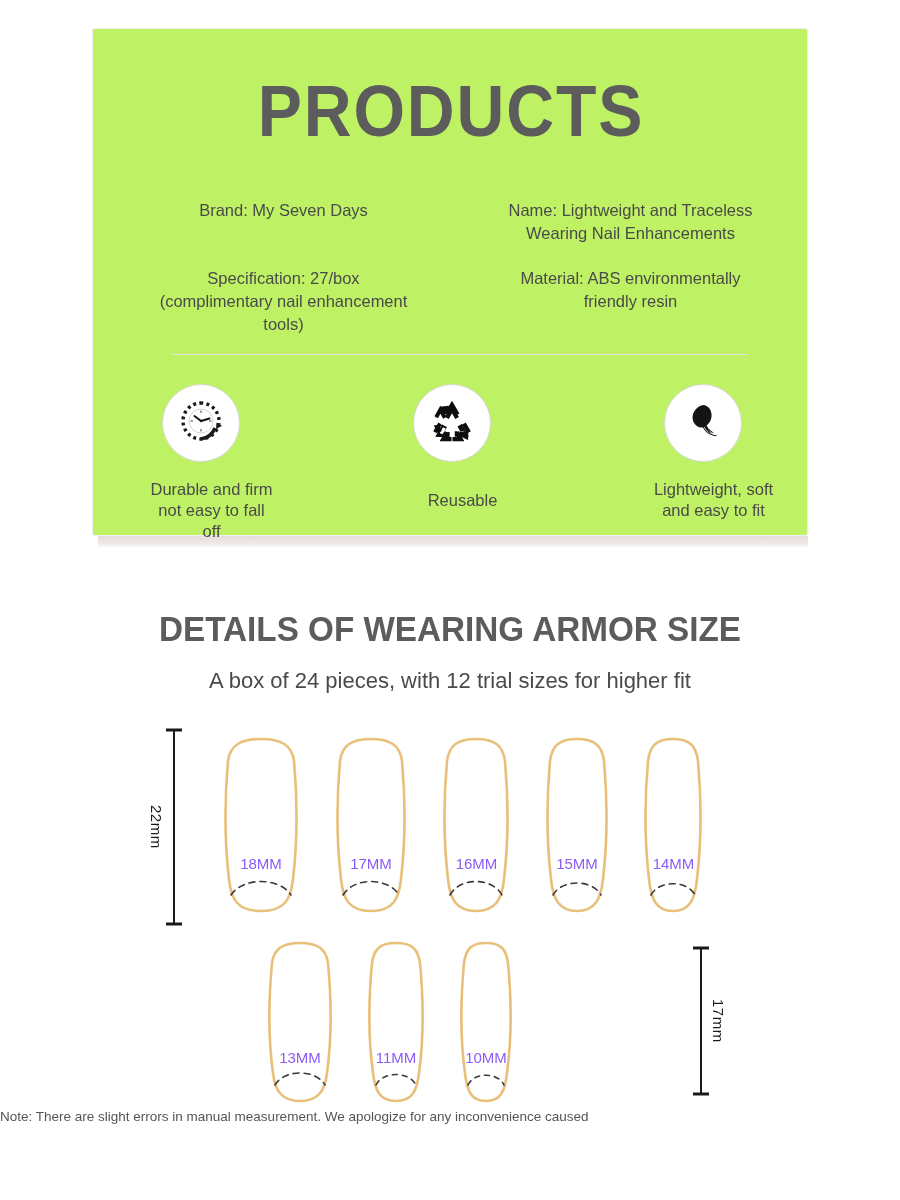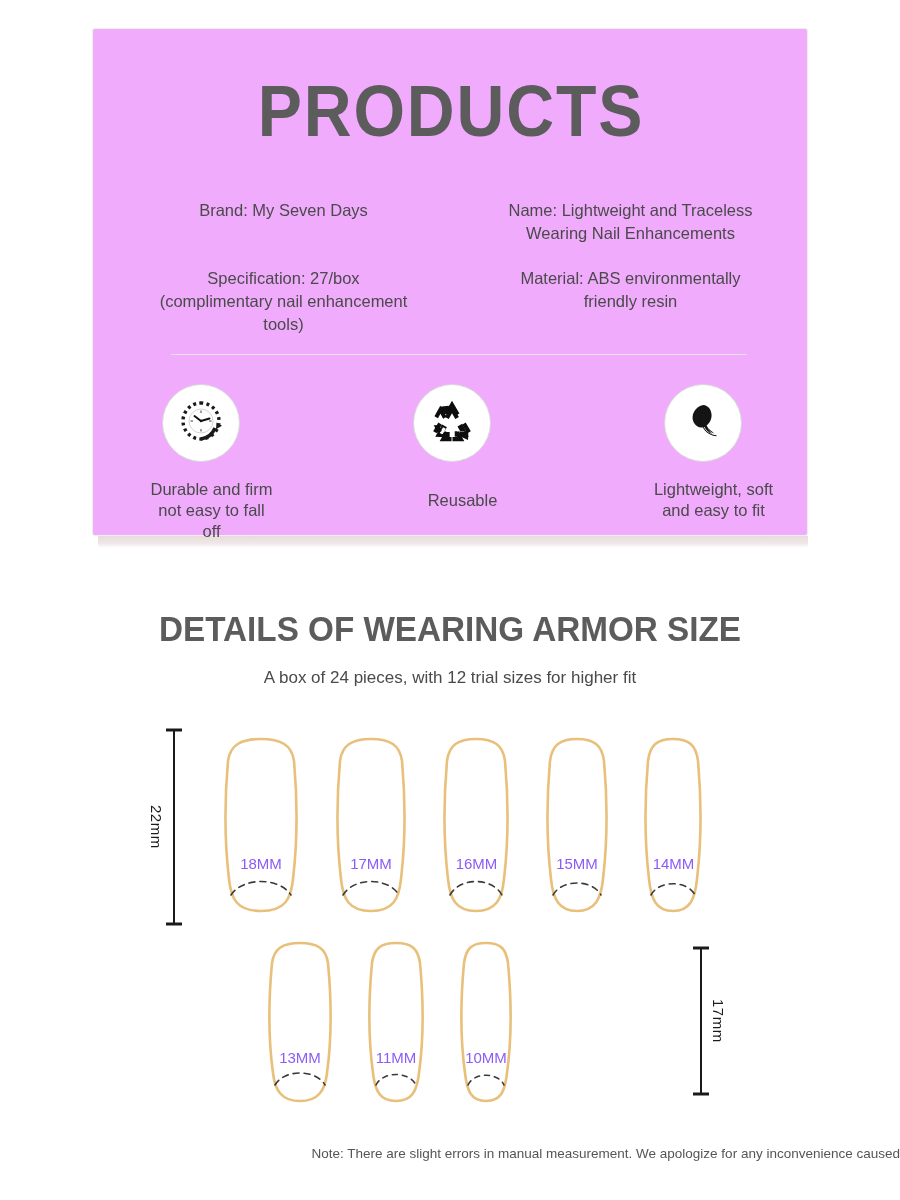--- a/index.html
+++ b/index.html
@@ -22,21 +22,21 @@
     background: #ffffff;
   }
 
   
   .product-card {
     position: absolute;
     left: 92px;
     top: 28px;
     width: 716px;
     height: 508px;
-    background: #f0abfc;
+    background: #bef264;
     border: 1px solid #f0eeee;
     border-radius: 3px;
     box-sizing: border-box;
   }
   .card-shadow {
     position: absolute;
     left: 98px;
     top: 536px;
     width: 710px;
     height: 12px;
@@ -138,21 +138,21 @@
     letter-spacing: 0px;
     font-family: "Liberation Sans Narrow", "Liberation Sans", sans-serif;
     transform: scaleX(0.95);
   }
   .size-subtitle {
     position: absolute;
     left: 0;
     top: 668px;
     width: 900px;
     text-align: center;
-    font-size: 17px;
+    font-size: 22px;
     color: #4a4a4a;
   }
 
   .diagram {
     position: absolute;
     left: 0;
     top: 715px;
     width: 900px;
     height: 410px;
   }
@@ -184,23 +184,23 @@
     font-size: 15px;
     color: #1c1c1c;
     writing-mode: vertical-rl;
     text-orientation: mixed;
     letter-spacing: 0.5px;
   }
 
   .note {
     position: absolute;
     left: 0;
-    top: 1146px;
-    width: 900px;
-    text-align: right;
+    top: 1109px;
+    width: 900px;
+    text-align: left;
     font-size: 13.5px;
     color: #555555;
   }
 </style>
 </head>
 <body>
 
 <div class="page">
 
   <div class="card-shadow"></div>

